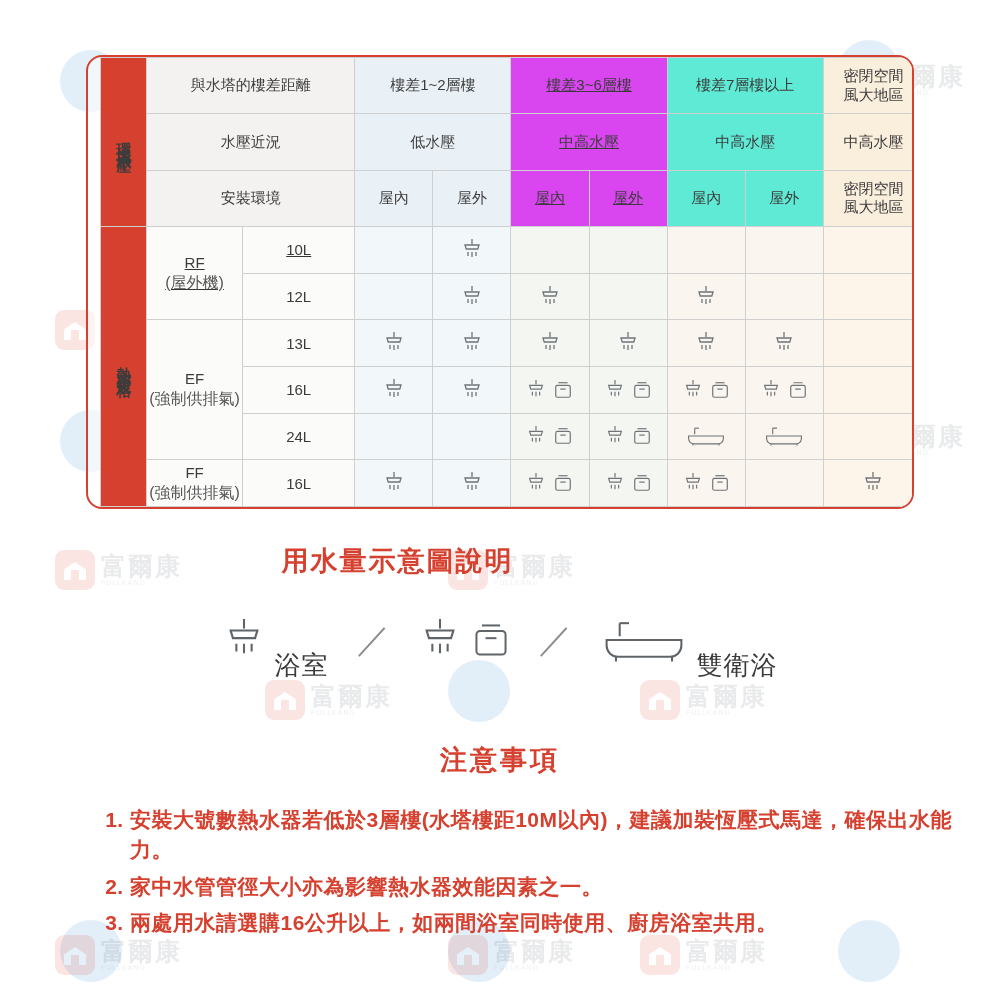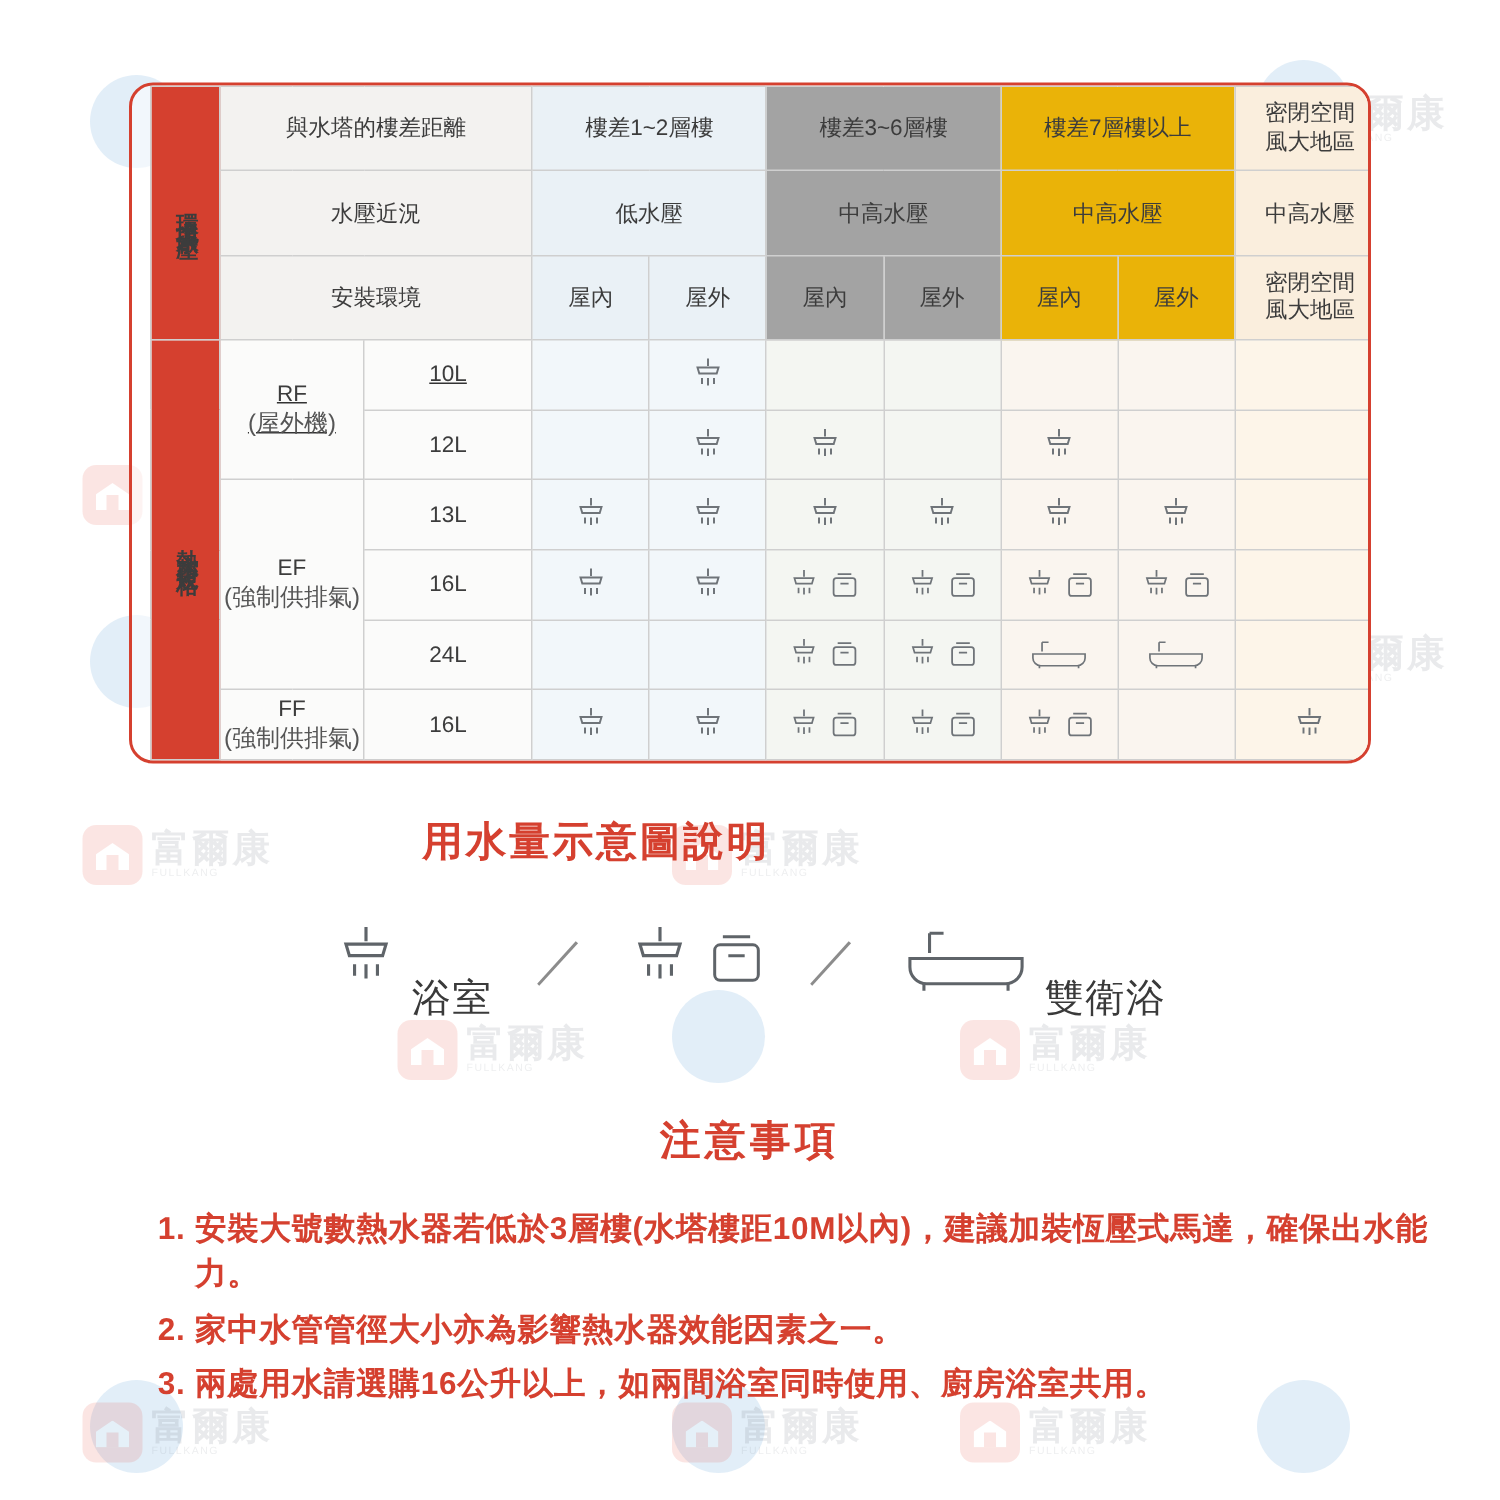--- a/index.html
+++ b/index.html
@@ -116,22 +116,22 @@
     border-color: #d5402f;
   }
   td.side-head .vtxt {
     writing-mode: vertical-rl;
     text-orientation: upright;
     display: inline-block;
     letter-spacing: 4px;
   }
   .c-head-label { background: #f3f2f0; }
   .c-grp-1 { background: #eaf1f6; }
-  .c-grp-2 { background: #a3a3a3; }
-  .c-grp-3 { background: #eab308; }
+  .c-grp-2 { background: #d946ef; text-decoration: underline; }
+  .c-grp-3 { background: #5eead4; }
   .c-grp-4 { background: #faeedd; }
   .c-white { background: #fbfbfa; }
   .c-1 { background: #f2f7fa; }
   .c-2 { background: #f4f6f2; }
   .c-3 { background: #faf5ef; }
   .c-4 { background: #fdf5e9; }
 
   .rowlabel {
     font-size: 15px;
     line-height: 1.25;

